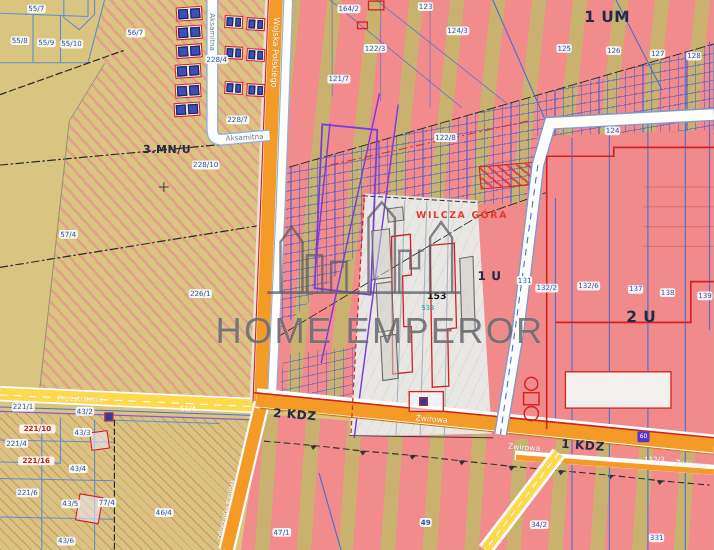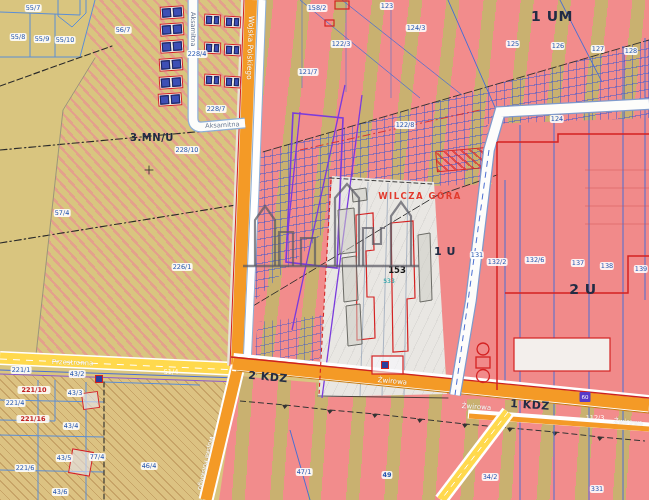--- a/index.html
+++ b/index.html
@@ -311,21 +311,21 @@
       <div class="chip blue" style="left: 33px; top: 8px;">55/7</div>
       <div class="chip blue" style="left: 18px; top: 37px;">55/8</div>
       <div class="chip blue" style="left: 42px; top: 39px;">55/9</div>
       <div class="chip blue" style="left: 65px; top: 40px;">55/10</div>
       <div class="chip blue" style="left: 123px; top: 30px;">56/7</div>
       <div class="chip blue" style="left: 197px; top: 54px;">228/4</div>
       <div class="chip blue" style="left: 216px; top: 109px;">228/7</div>
       <div class="chip blue" style="left: 187px; top: 150px;">228/10</div>
       <div class="chip blue" style="left: 182px; top: 267px;">226/1</div>
       <div class="chip blue" style="left: 62px; top: 213px;">57/4</div>
-      <div class="chip blue" style="left: 317px; top: 8px;">158/2</div>
+      <div class="chip blue" style="left: 317px; top: 8px;">164/2</div>
       <div class="chip blue" style="left: 387px; top: 6px; text-align: right;">123</div>
       <div class="chip blue" style="left: 416px; top: 28px;">124/3</div>
       <div class="chip blue" style="left: 341px; top: 44px;">122/3</div>
       <div class="chip blue" style="left: 308px; top: 72px;">121/7</div>
       <div class="chip blue" style="left: 405px; top: 125px;">122/8</div>
       <div class="chip blue" style="left: 513px; top: 44px;">125</div>
       <div class="chip blue" style="left: 558px; top: 46px;">126</div>
       <div class="chip blue" style="left: 598px; top: 49px;">127</div>
       <div class="chip blue" style="left: 631px; top: 51px;">128</div>
       <div class="chip blue" style="left: 557px; top: 119px;">124</div>
@@ -340,36 +340,37 @@
       <div class="chip road" style="left: 171px; top: 372px;">51/4</div>
       <div class="chip blue" style="left: 21px; top: 370px;">221/1</div>
       <div class="chip blue" style="left: 77px; top: 374px;">43/2</div>
       <div class="chip blue" style="left: 75px; top: 393px;">43/3</div>
       <div class="chip blue" style="left: 15px; top: 403px;">221/4</div>
       <div class="chip red" style="left: 34px; top: 390px;">221/10</div>
       <div class="chip red" style="left: 33px; top: 419px;">221/16</div>
       <div class="chip blue" style="left: 71px; top: 426px;">43/4</div>
       <div class="chip blue" style="left: 64px; top: 458px;">43/5</div>
       <div class="chip blue" style="left: 60px; top: 492px;">43/6</div>
-      <div class="chip blue" style="left: 25px; top: 468px;">221/6</div>
+      <div class="chip blue" style="left: 25px; top: 448px;">221/6</div>
       <div class="chip blue" style="left: 97px; top: 457px;">77/4</div>
       <div class="chip blue" style="left: 149px; top: 466px;">46/4</div>
-      <div class="chip blue" style="left: 256px; top: 472px; margin-left: 48px;">47/1</div>
+      <div class="chip blue" style="left: 256px; top: 484px;">47/1</div>
       <div class="chip blue" style="left: 387px; top: 475px; font-weight: bold;">49</div>
       <div class="chip blue" style="left: 490px; top: 477px;">34/2</div>
       <div class="chip blue" style="left: 597px; top: 489px;">331</div>
       <div class="chip road" style="left: 595px; top: 418px;">112/3</div>
       <div class="chip purple" style="left: 585px; top: 397px;">60</div>
     </div>
 
   <svg width="190" height="92" viewBox="0 0 190 92" style="position:absolute;left:235px;top:180px;">
     <g stroke="rgba(90,90,100,.72)" stroke-width="2.2" fill="none">
       <path d="M20,86 V40 L30,26 L40,40 V86"></path>
       <path d="M44,86 V52 H58 V86"></path>
       <path d="M66,86 V58 H80 V86"></path>
       <path d="M100,86 V18 L112,4 L124,18 V86"></path>
       <path d="M128,86 V48 H138 V64 H146 V48 H150"></path>
       <path d="M156,86 V36 L166,22 L176,36 V86"></path>
       <path d="M8,86 H184" stroke-width="2.4"></path>
     </g>
   </svg>
+  <div class="wm-text">HOME EMPEROR</div>
 
 </div>
 
 </body></html>

